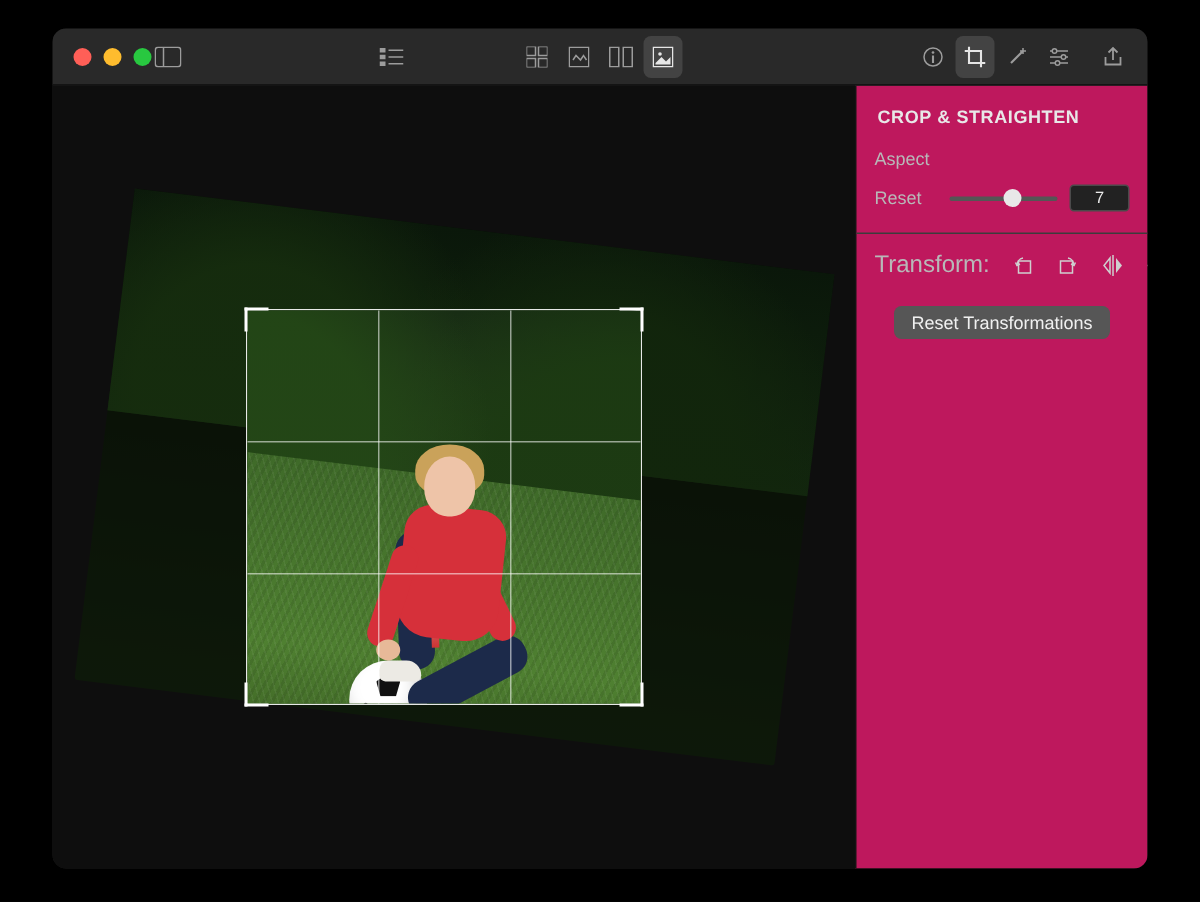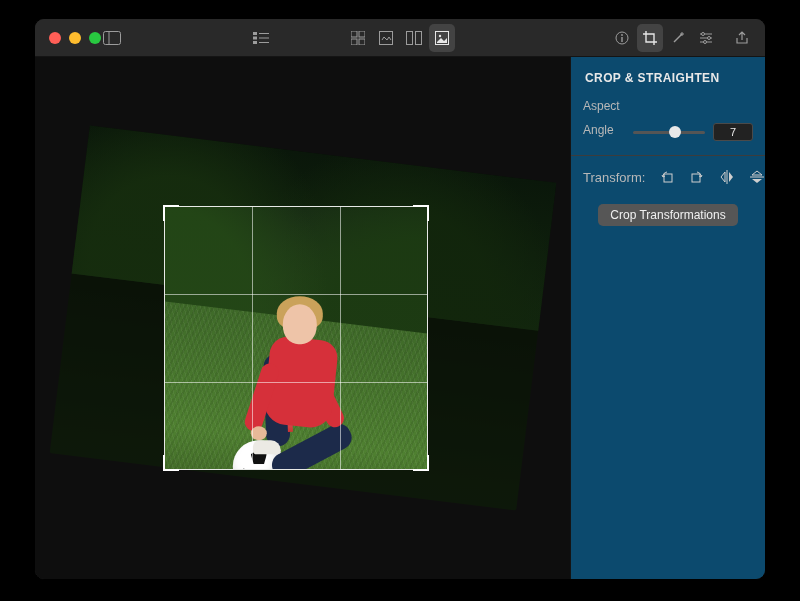--- a/index.html
+++ b/index.html
@@ -113,26 +113,26 @@
   .gh2 { top:66.66%; left:0; right:0; height:1px; }
   .corner { position:absolute; width:16px; height:16px; }
   .corner::before,.corner::after{content:"";position:absolute;background:#fff;}
   .c-tl{left:-2px;top:-2px}.c-tl::before{left:0;top:0;width:16px;height:2px}.c-tl::after{left:0;top:0;width:2px;height:16px}
   .c-tr{right:-2px;top:-2px}.c-tr::before{right:0;top:0;width:16px;height:2px}.c-tr::after{right:0;top:0;width:2px;height:16px}
   .c-bl{left:-2px;bottom:-2px}.c-bl::before{left:0;bottom:0;width:16px;height:2px}.c-bl::after{left:0;bottom:0;width:2px;height:16px}
   .c-br{right:-2px;bottom:-2px}.c-br::before{right:0;bottom:0;width:16px;height:2px}.c-br::after{right:0;bottom:0;width:2px;height:16px}
 
   
   .panel {
-    width: 195px; background: #0c4a6e; border-left: 1px solid #141414;
+    width: 195px; background: #be185d; border-left: 1px solid #141414;
     color: #c9c9c9; font-size: 12px; display:flex; flex-direction:column;
     padding: 10px 12px 0 12px;
   }
   .panel h1 { font-size: 12px; font-weight: 700; letter-spacing: 0.4px; color: #e8e8e8; margin: 4px 0 14px 2px; }
-  .row { display:flex; gap:8px; margin-bottom: 10px; }
+  .row { display:flex; align-items:center; gap:8px; margin-bottom: 10px; }
   .row label { width: 42px; flex: none; color:#b8b8b8; font-size: 12px; }
   .select {
     flex:1; height:20px; background:#555; border-radius:4px; position:relative;
     display:flex; align-items:center; padding:0 22px 0 8px; color:#eee; font-size:12px;
   }
   .select .caret {
     position:absolute; right:0; top:0; bottom:0; width:18px; background:#1a66ff;
     border-radius: 0 4px 4px 0; display:flex; align-items:center; justify-content:center;
   }
   .select .caret svg{display:block}
@@ -144,21 +144,21 @@
     color:#eaeaea; font-size:11px; display:flex; align-items:center; justify-content:center;
   }
   .btn {
     display:inline-flex; align-items:center; justify-content:center;
     background:#565656; color:#f0f0f0; font-size:12px; border-radius:5px;
     padding: 3px 12px; height:22px; white-space:nowrap;
   }
   .center { display:flex; justify-content:center; margin: 4px 0 14px; }
   .divider { height:1px; background:#3c3c3c; margin: 4px -12px 12px; }
   .transform-row { display:flex; align-items:center; gap:14px; margin-bottom:14px; }
-  .transform-row span.lab { color:#b8b8b8; font-size:13px; }
+  .transform-row span.lab { color:#b8b8b8; font-size:16px; }
   .ticon { width:20px; height:18px; color:#cfcfcf; display:flex; align-items:center; justify-content:center; }
   .ticon svg{display:block}
 </style>
 </head>
 <body>
 
 <div class="window">
 
   <div class="titlebar">
     <div class="traffic">
@@ -295,21 +295,21 @@
     </div>
 
     <div class="panel">
       <h1>CROP &amp; STRAIGHTEN</h1>
 
       <div class="row">
         <label>Aspect</label>
       </div>
 
       <div class="row">
-        <label>Angle</label>
+        <label>Reset</label>
         <div class="slider-wrap">
           <div class="slider-track">
             <div class="slider-thumb" id="angle-thumb" style="left: 57.7778%;"></div>
           </div>
         </div>
         <div class="num-field">
           <span>7</span>
         </div>
       </div>
 
@@ -343,18 +343,18 @@
           <svg width="16" height="16" viewBox="0 0 16 16">
               <path d="M1 8 H15" stroke="currentColor"></path>
               <path d="M3 6 L8 2 L13 6 Z" fill="none" stroke="currentColor"></path>
               <path d="M3 10 L8 14 L13 10 Z" fill="currentColor"></path>
             </svg>
         </div>
       </div>
 
       <div class="center">
         <div class="btn">
-          <span>Crop Transformations</span>
+          <span>Reset Transformations</span>
         </div>
       </div>
     </div>
   </div>
 </div>
 
 </body></html>

